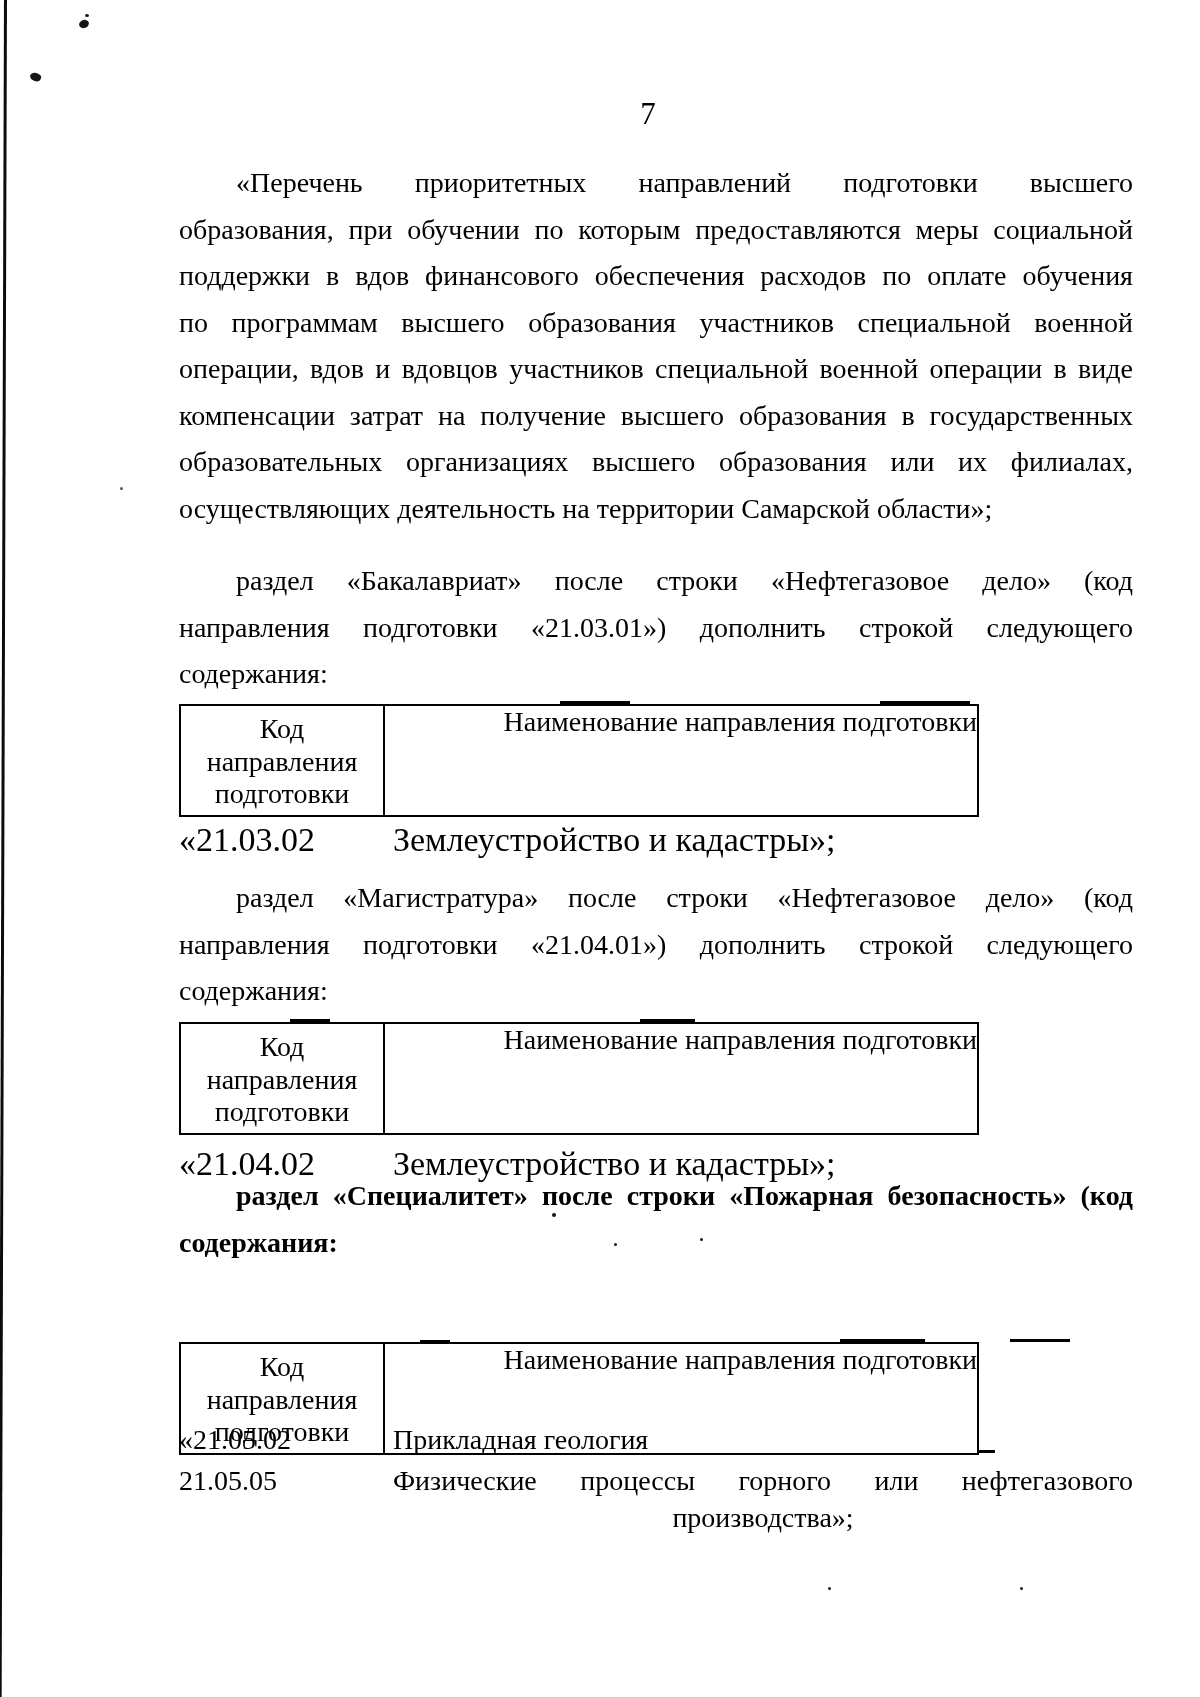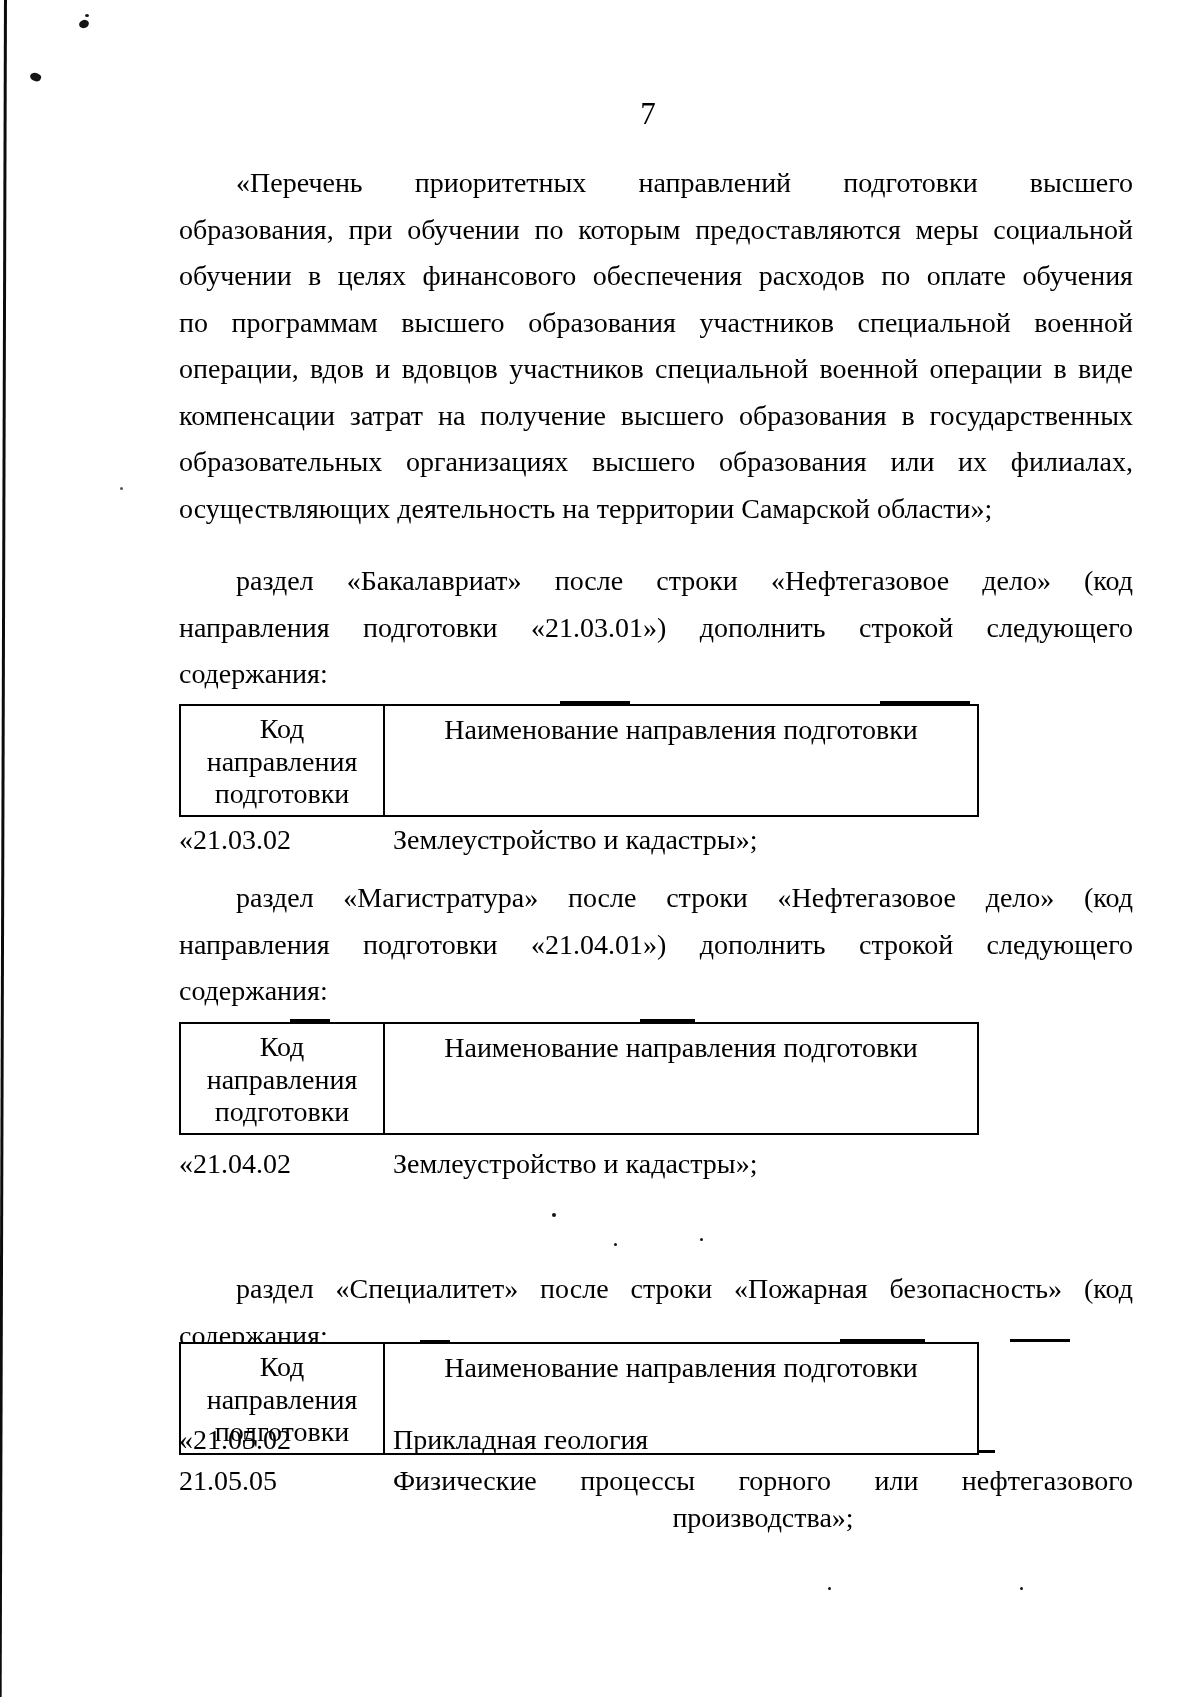--- a/index.html
+++ b/index.html
@@ -40,27 +40,27 @@
     position:absolute;left:179px;width:800px;height:113px;
     box-sizing:border-box;border:2px solid #000;
     display:flex;background:#fff;
   }
   .dir-table .c1{
     width:204px;box-sizing:border-box;border-right:2px solid #000;
     text-align:center;padding-top:7px;
     font-size:28px;line-height:32.5px;
   }
   .dir-table .c2{
-    flex:1;text-align:center;padding-top:8px;
+    flex:1;text-align:right;padding-top:0;
     font-size:28px;line-height:32.5px;
   }
   
   .data-row{
     position:absolute;left:179px;width:954px;
-    font-size:28px;line-height:44px;
+    font-size:34px;line-height:44px;
   }
   .data-row .code{position:absolute;left:0;top:0;}
   .data-row .name{display:block;margin-left:214px;}
   .rows-block{position:absolute;left:179px;width:954px;font-size:28px;}
   .rows-block .row1{position:relative;height:43px;line-height:43px;}
   .rows-block .row2{position:relative;}
   .rows-block .code{position:absolute;left:0;top:0;line-height:inherit;}
   .rows-block .row2 .code{line-height:40px;}
   .rows-block .name{display:block;margin-left:214px;}
   .rows-block .row2 .l1{display:block;line-height:40px;text-align:justify;text-align-last:justify;}
@@ -92,21 +92,21 @@
   <div class="smudge" style="left:1010px;top:1339px;width:60px;height:3px;"></div>
   <div class="smudge" style="left:420px;top:1340px;width:30px;height:3px;"></div>
   <div class="smudge" style="left:620px;top:1450px;width:70px;height:3px;"></div>
   <div class="smudge" style="left:900px;top:1450px;width:95px;height:3px;"></div>
 
   <div class="page-number">7</div>
 
   <div class="para" style="top:160px;">
     <span class="pline indent">«Перечень приоритетных направлений подготовки высшего</span>
     <span class="pline">образования, при обучении по которым предоставляются меры социальной</span>
-    <span class="pline">обучении в целях финансового обеспечения расходов по оплате обучения</span>
+    <span class="pline">поддержки в вдов финансового обеспечения расходов по оплате обучения</span>
     <span class="pline">по программам высшего образования участников специальной военной</span>
     <span class="pline">операции, вдов и вдовцов участников специальной военной операции в виде</span>
     <span class="pline">компенсации затрат на получение высшего образования в государственных</span>
     <span class="pline">образовательных организациях высшего образования или их филиалах,</span>
     <span class="pline left">осуществляющих деятельность на территории Самарской области»;</span>
   </div>
 
   <div class="para" style="top:558px;">
     <span class="pline indent">раздел «Бакалавриат» после строки «Нефтегазовое дело» (код</span>
     <span class="pline">направления подготовки «21.03.01») дополнить строкой следующего</span>
@@ -140,21 +140,21 @@
       <div>подготовки</div>
     </div>
     <div class="c2">Наименование направления подготовки</div>
   </div>
 
   <div class="data-row" style="top:1142px;">
     <span class="code">«21.04.02</span>
     <span class="name">Землеустройство и кадастры»;</span>
   </div>
 
-  <div class="para" style="top:1266px;">
+  <div class="para" style="top:1173px;font-weight:bold;">
     <span class="pline indent">раздел «Специалитет» после строки «Пожарная безопасность» (код</span>
     <span class="pline left">содержания:</span>
   </div>
 
   <div class="dir-table" style="top:1342px;">
     <div class="c1">
       <div>Код</div>
       <div>направления</div>
       <div>подготовки</div>
     </div>

